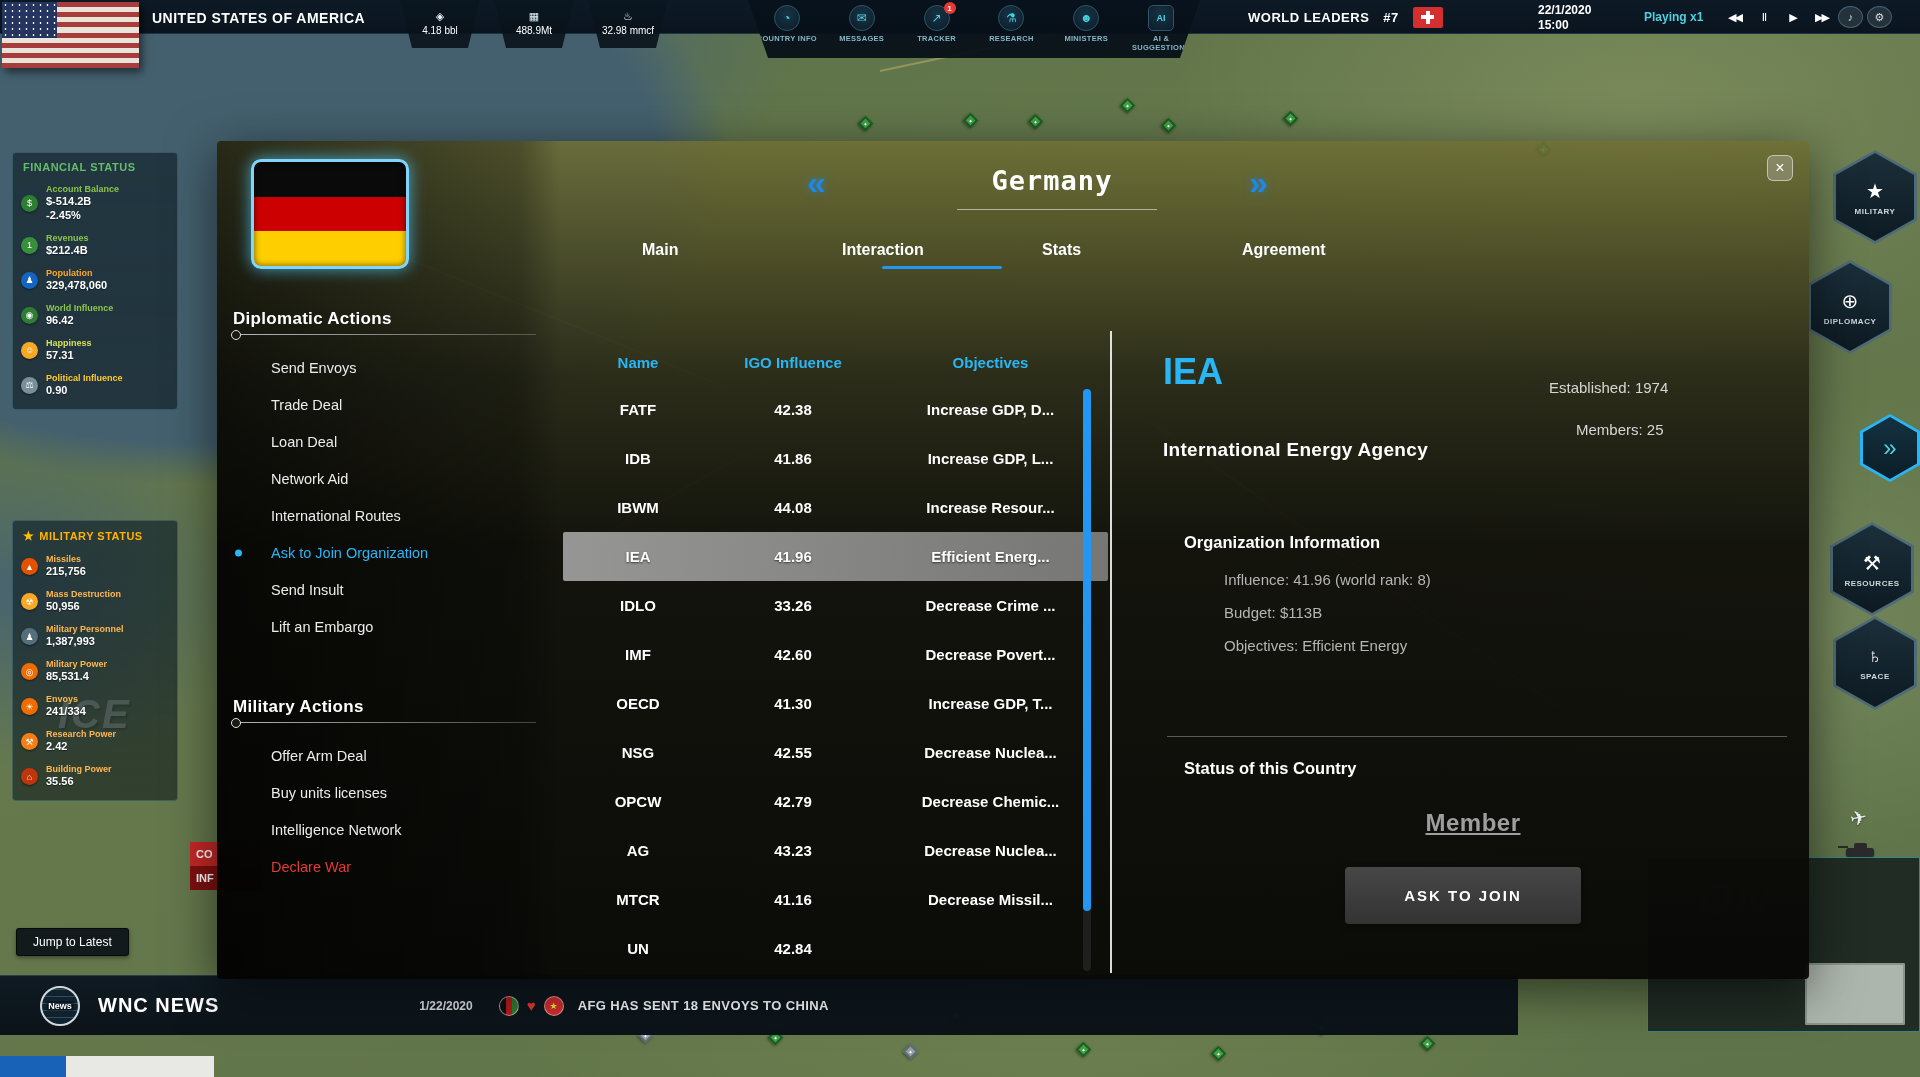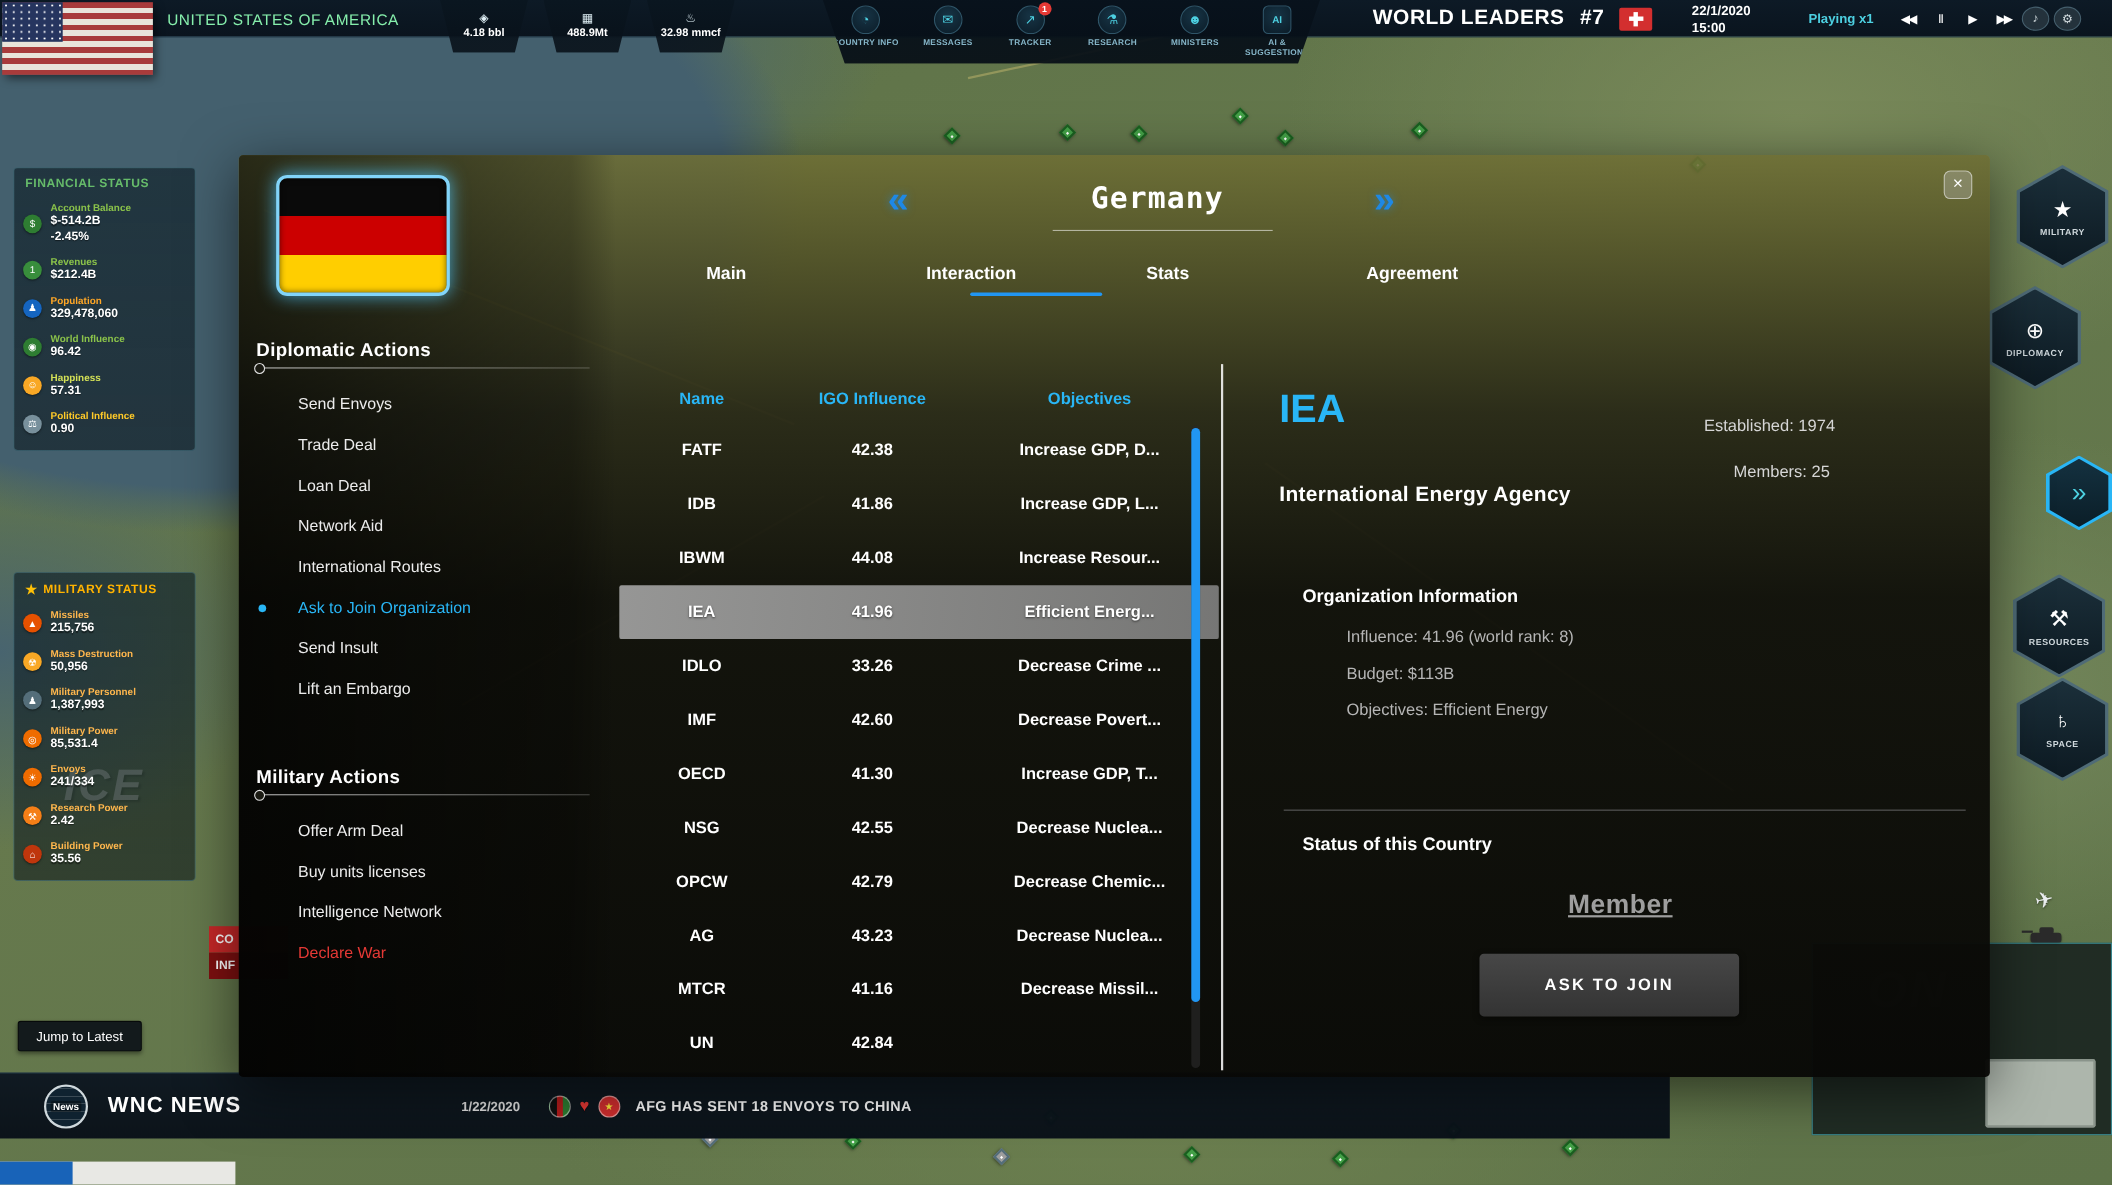--- a/index.html
+++ b/index.html
@@ -34,44 +34,44 @@
   .tank-gun { position:absolute; left:-8px; top:-2px; width:10px; height:2px; background:#2b2b2b; }
 
   
   .topbar { position:absolute; left:0; top:0; width:1920px; height:34px; z-index:30;
     background:linear-gradient(180deg,#0d1a26,#0a141e); border-bottom:1px solid #1d3442; }
   .us-flag { position:absolute; left:2px; top:2px; width:137px; height:66px; z-index:31; cursor:pointer;
     background:repeating-linear-gradient(180deg,#a83b3b 0 5.1px,#e9e4da 5.1px 10.2px);
     box-shadow:3px 4px 8px rgba(0,0,0,.55); }
   .canton { position:absolute; left:0; top:0; width:55px; height:36px; background-color:#26355f;
     background-image:radial-gradient(#fff .9px, rgba(255,255,255,0) 1.2px); background-size:7px 6px; }
-  .country-name { position:absolute; left:152px; top:10px; font-size:14px; font-weight:normal; color:#86efac;
+  .country-name { position:absolute; left:152px; top:10px; font-size:14px; font-weight:bold; color:#ffffff;
     letter-spacing:.5px; z-index:32; }
   .res-tabs { position:absolute; left:400px; top:0; display:flex; gap:14px; z-index:32; }
   .res-tab { min-width:80px; height:48px; padding:4px 12px 6px;
     background:linear-gradient(180deg,rgba(10,22,32,.96),rgba(8,16,24,.88));
     clip-path:polygon(0 0,100% 0,calc(100% - 12px) 100%,12px 100%);
     display:flex; flex-direction:column; align-items:center; justify-content:center; gap:2px; cursor:pointer; }
   .res-icon { font-size:11px; color:#dfeff5; }
-  .res-value { font-size:10px; font-weight:bold; color:#fff; }
+  .res-value { font-size:10px; font-weight:normal; color:#fff; }
   .nav-cluster { position:absolute; left:748px; top:0; width:452px; height:58px; z-index:32;
     background:linear-gradient(180deg,rgba(8,18,28,.97),rgba(6,14,22,.93));
     clip-path:polygon(0 0,100% 0,calc(100% - 20px) 100%,20px 100%);
     display:flex; justify-content:space-evenly; align-items:flex-start; padding-top:5px; }
   .nav-item { display:flex; flex-direction:column; align-items:center; gap:3px; width:72px; position:relative; cursor:pointer; }
   .nav-circle { width:26px; height:26px; border-radius:50%; border:1px solid #2f5568;
     background:radial-gradient(circle at 50% 35%,#173445,#0b1c28);
     display:flex; align-items:center; justify-content:center; font-size:12px; color:#4dd0e1; }
   .nav-circle.ai { font-size:9px; font-weight:bold; border-radius:5px; }
   .nav-label { font-size:7.5px; font-weight:bold; color:#86b6c9; letter-spacing:.3px; text-align:center; line-height:1.2; }
   .nav-badge { position:absolute; top:-3px; right:17px; min-width:12px; height:12px; border-radius:6px;
     background:#e53935; color:#fff; font-size:8px; font-weight:bold; display:flex; align-items:center;
     justify-content:center; padding:0 2px; }
   .wl { position:absolute; left:1248px; top:0; height:34px; display:flex; align-items:center; gap:14px; z-index:32; }
-  .wl-label, .wl-rank { font-size:19px; font-weight:bold; color:#fff; letter-spacing:.5px;text-align:center; }
+  .wl-label, .wl-rank { font-size:13px; font-weight:bold; color:#fff; letter-spacing:.5px;text-align:center; }
   .swiss-flag { width:30px; height:21px; background:#d32f2f; border-radius:2px; position:relative; cursor:pointer; }
   .swiss-flag::before { content:''; position:absolute; left:13px; top:4px; width:4px; height:13px; background:#fff; }
   .swiss-flag::after { content:''; position:absolute; left:8.5px; top:8.5px; width:13px; height:4px; background:#fff; }
   .clock { position:absolute; left:1538px; top:3px; display:flex; flex-direction:column; line-height:1.25; z-index:32; }
   .clock span { font-size:12px; font-weight:bold; color:#fff; }
   .speed { position:absolute; left:1644px; top:10px; color:#4dd0e1; font-size:12px; font-weight:bold; z-index:32; }
   .media { position:absolute; left:1722px; top:5px; display:flex; gap:4px; align-items:center; z-index:32; }
   .media-btn { min-width:25px; height:24px; color:#fff; font-size:11px; display:flex; align-items:center;
     justify-content:center; letter-spacing:-2px; cursor:pointer; }
   .round-btn { width:22px; height:22px; border-radius:50%; background:#24323c; border:1px solid #46606e;

